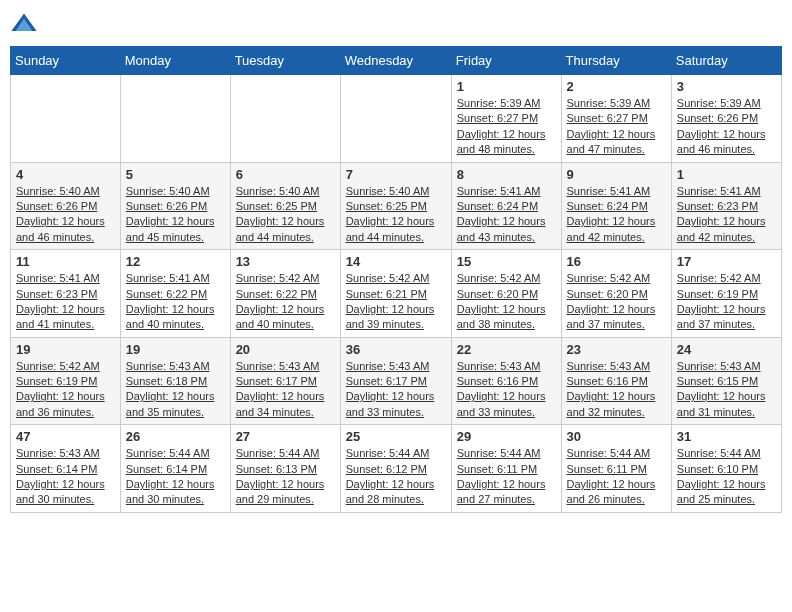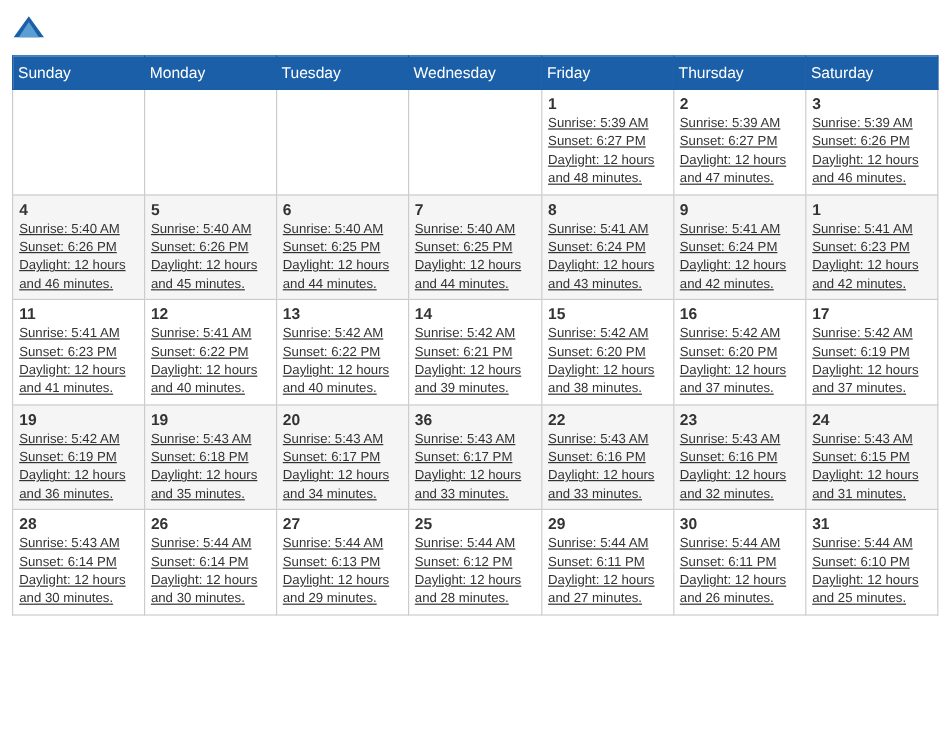--- a/index.html
+++ b/index.html
@@ -303,21 +303,21 @@
         <td>
           <span class="day-number">24</span>
           <div class="day-info" style="white-space: pre-line;">Sunrise: 5:43 AM
 Sunset: 6:15 PM
 Daylight: 12 hours
 and 31 minutes.</div>
         </td>
       </tr>
       <tr>
         <td>
-          <span class="day-number">28</span>
+          <span class="day-number">47</span>
           <div class="day-info" style="white-space: pre-line;">Sunrise: 5:43 AM
 Sunset: 6:14 PM
 Daylight: 12 hours
 and 30 minutes.</div>
         </td>
         <td>
           <span class="day-number">26</span>
           <div class="day-info" style="white-space: pre-line;">Sunrise: 5:44 AM
 Sunset: 6:14 PM
 Daylight: 12 hours

